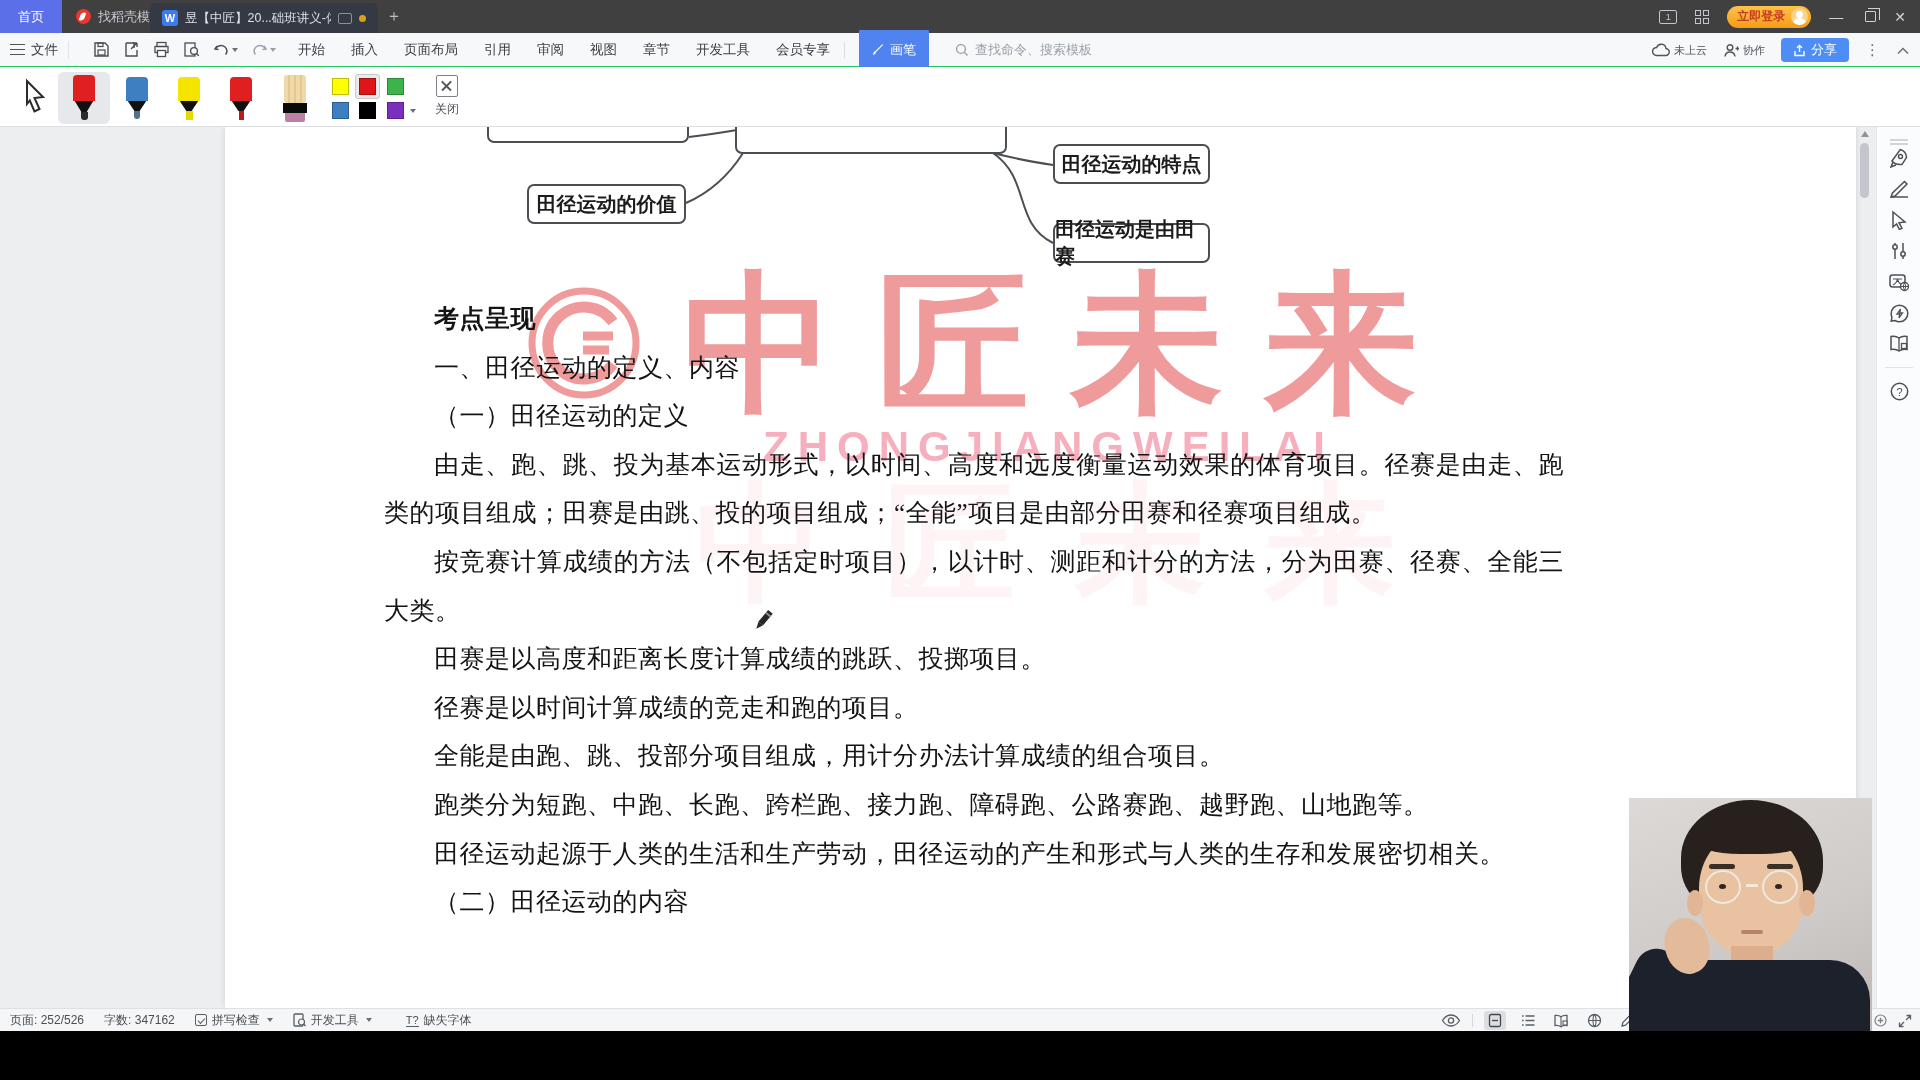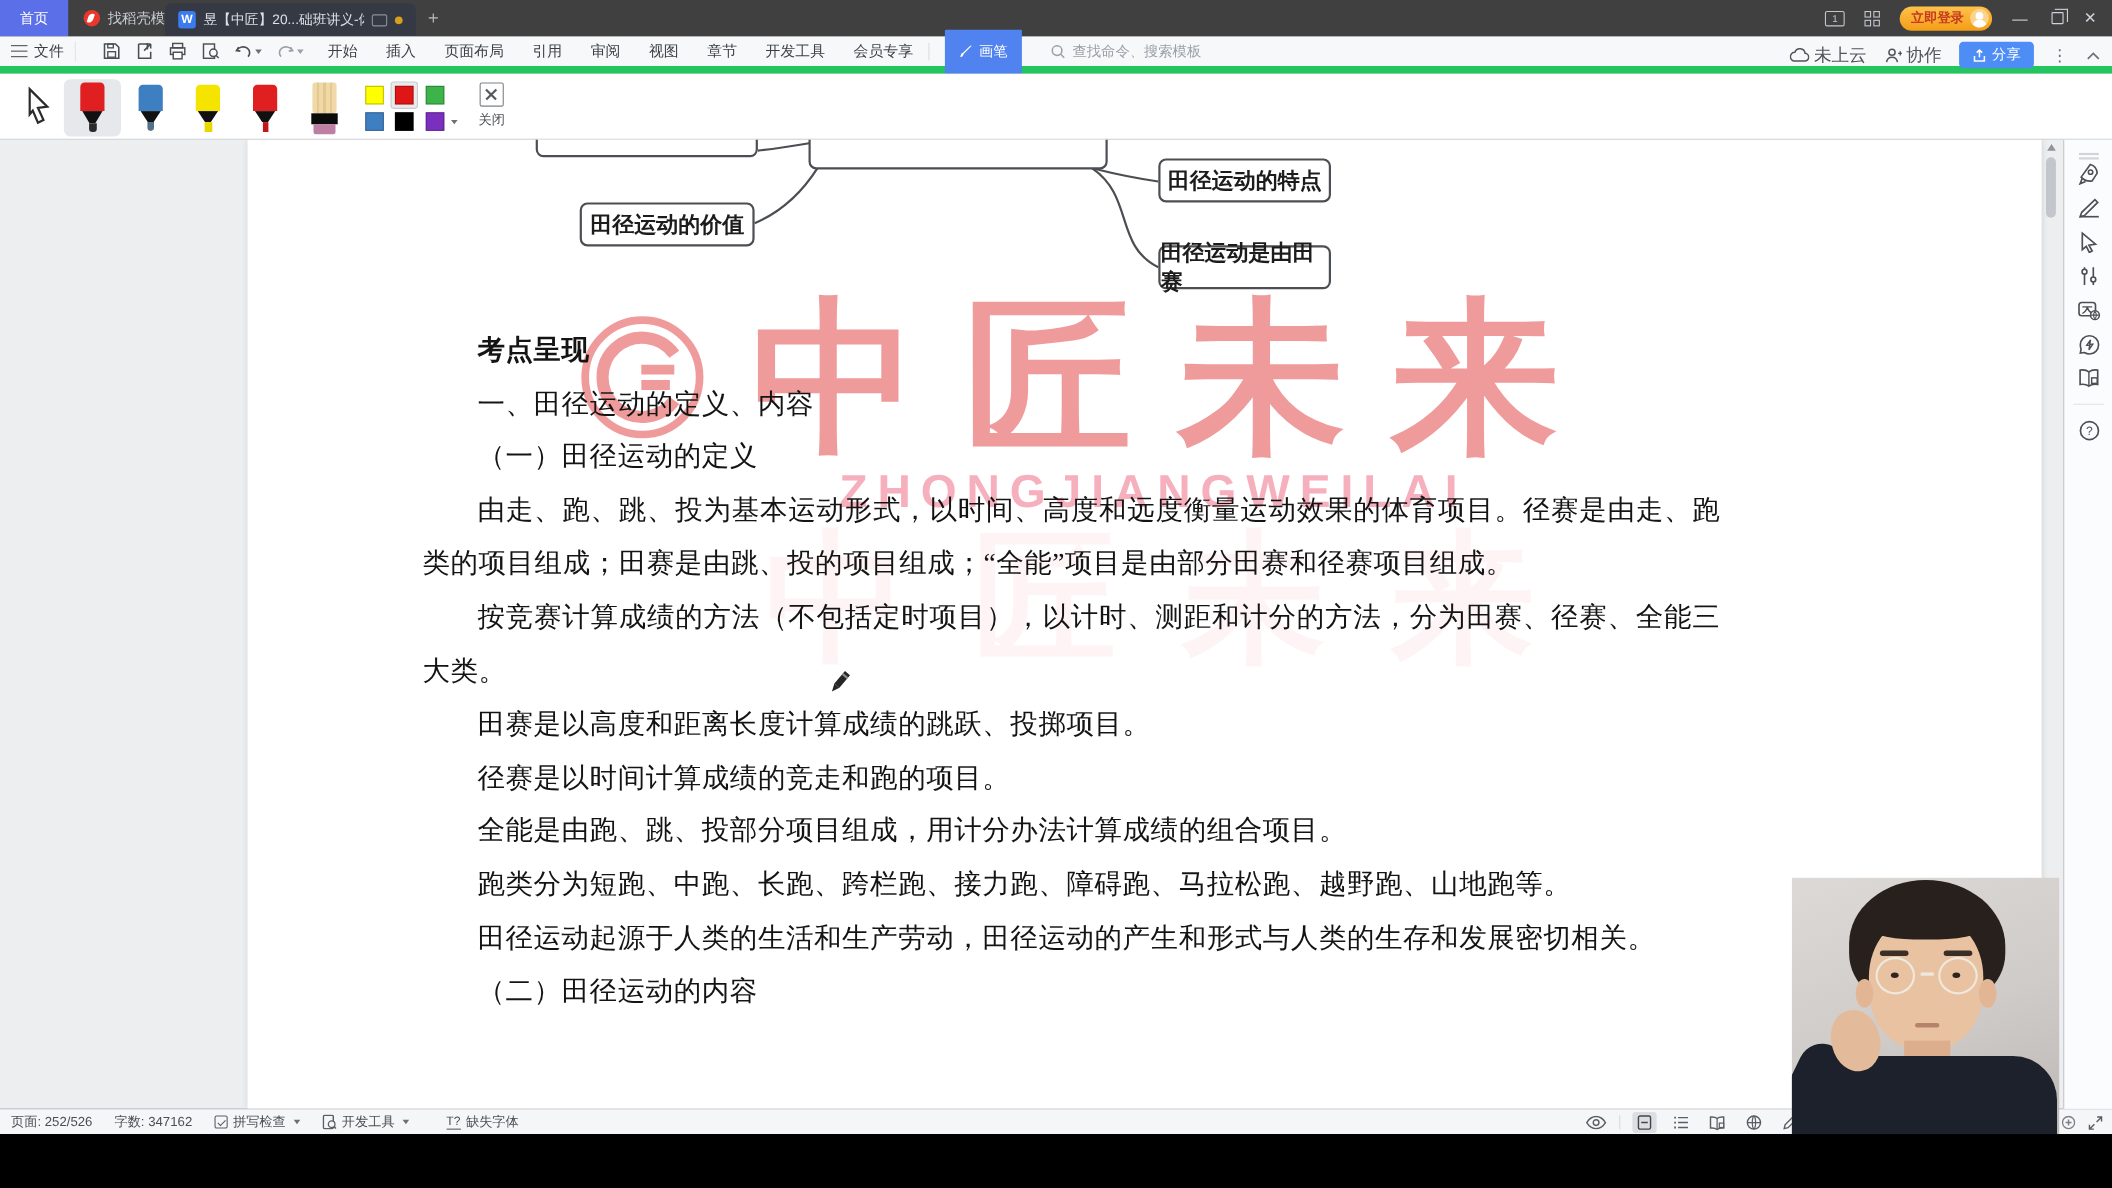--- a/index.html
+++ b/index.html
@@ -32,37 +32,37 @@
                 color:#c43b22; font-weight:bold; }
   .avatar { width:17px; height:17px; border-radius:50%; background:#fbd38a; position:relative; overflow:hidden; }
   .avatar::before { content:""; position:absolute; left:5px; top:3px; width:7px; height:7px; border-radius:50%; background:#fff; }
   .avatar::after  { content:""; position:absolute; left:2px; top:10px; width:13px; height:8px; border-radius:6px 6px 0 0; background:#fff; }
   .winctl { color:#ced2d9; font-size:14px; }
   .restore-icon { width:11px; height:11px; border:1.5px solid #ced2d9; border-radius:1px; position:relative; }
   .restore-icon::before { content:""; position:absolute; left:2px; top:-4px; width:11px; height:11px; border:1.5px solid #ced2d9; border-left:none; border-bottom:none; }
 
   
   #menubar { position:absolute; left:0; top:33px; width:1920px; height:34px; background:#f7f8fa;
-             border-bottom:7px solid #22c55e; display:flex; align-items:center; font-size:13.5px; color:#3b3e44; }
+             border-bottom:1px solid #22c55e; display:flex; align-items:center; font-size:13.5px; color:#3b3e44; }
   .mb-left { display:flex; align-items:center; gap:10px; padding-left:10px; }
   .hamb { width:15px; height:11px; border-top:1.5px solid #555; border-bottom:1.5px solid #555; position:relative; }
   .hamb::after { content:""; position:absolute; left:0; top:3.5px; width:15px; border-top:1.5px solid #555; }
   .mb-file { display:flex; align-items:center; gap:6px; padding-right:10px; border-right:1px solid #e3e4e8; }
   .qicons { display:flex; align-items:center; gap:13px; padding:0 14px; }
   .qicons svg { display:block; }
   .caret { width:0; height:0; border-left:3.5px solid transparent; border-right:3.5px solid transparent; border-top:4px solid #6b6f76; display:inline-block; margin-left:2px; }
   .mb-tabs { display:flex; align-items:flex-end; gap:26px; padding-left:8px; }
   .mb-tab { white-space:nowrap; }
   .vdiv { width:1px; height:16px; background:#dcdde1; margin:0 14px; }
   #brush-pill { height:40px; background:#5083f0; color:#fff; border-radius:1px; display:flex;
                 align-items:center; gap:5px; padding:0 13px; font-size:13px; }
   #cmd-search { display:flex; align-items:center; gap:6px; color:#9aa0a8; margin-left:26px; font-size:13px; }
   .mb-right { position:absolute; right:10px; top:0; height:34px; display:flex; align-items:center; gap:16px; color:#50545b; }
   #share-pill { height:24px; background:#4d8df5; color:#fff; border-radius:4px; display:flex; align-items:center; gap:5px; padding:0 12px; font-size:13px; }
-  .mini-label { display:flex; align-items:center; gap:4px; font-size:16px;text-align:right; }
+  .mini-label { display:flex; align-items:center; gap:4px; font-size:11px;text-align:right; }
 
   
   #penbar { position:absolute; left:0; top:67px; width:1920px; height:60px; background:#fff; border-bottom:1px solid #dddfe3; }
   .pen { position:absolute; width:24px; }
   .pen-barrel { width:22px; margin:0 auto; border-radius:4px 4px 0 0; }
   .pen-cone { width:22px; margin:0 auto; background:#111; clip-path:polygon(8% 0,92% 0,62% 100%,38% 100%); }
   .pen-tip { margin:0 auto; }
   #sel-pen-bg { position:absolute; left:58px; top:5px; width:52px; height:52px; background:#e6e8eb; border-radius:6px; }
   .swatch { position:absolute; width:17px; height:17px; border:1px solid rgba(0,0,0,.25); }
   #swatch-sel-box { position:absolute; left:355px; top:7px; width:25px; height:25px; background:#e9eaec; border:1px solid #c7cacf; border-radius:3px; }
@@ -355,21 +355,21 @@
 
     <div id="body-text">
       <p class="b">考点呈现</p>
       <p>一、田径运动的定义、内容</p>
       <p>（一）田径运动的定义</p>
       <p>由走、跑、跳、投为基本运动形式，以时间、高度和远度衡量运动效果的体育项目。径赛是由走、跑类的项目组成；田赛是由跳、投的项目组成；“全能”项目是由部分田赛和径赛项目组成。</p>
       <p>按竞赛计算成绩的方法（不包括定时项目），以计时、测距和计分的方法，分为田赛、径赛、全能三大类。</p>
       <p>田赛是以高度和距离长度计算成绩的跳跃、投掷项目。</p>
       <p>径赛是以时间计算成绩的竞走和跑的项目。</p>
       <p>全能是由跑、跳、投部分项目组成，用计分办法计算成绩的组合项目。</p>
-      <p>跑类分为短跑、中跑、长跑、跨栏跑、接力跑、障碍跑、马拉松跑、越野跑、山地跑等。</p>
+      <p>跑类分为短跑、中跑、长跑、跨栏跑、接力跑、障碍跑、公路赛跑、越野跑、山地跑等。</p>
       <p>田径运动起源于人类的生活和生产劳动，田径运动的产生和形式与人类的生存和发展密切相关。</p>
       <p>（二）田径运动的内容</p>
     </div>
 
     <svg id="pencil-cursor" width="26" height="26" viewBox="0 0 26 26">
       <g transform="rotate(40 13 13)">
         <rect x="10.5" y="2" width="6" height="15" fill="#262626"></rect>
         <rect x="10.5" y="4.5" width="6" height="2" fill="#8d8d8d"></rect>
         <polygon points="10.5,17 16.5,17 13.5,24" fill="#262626"></polygon>
       </g>

